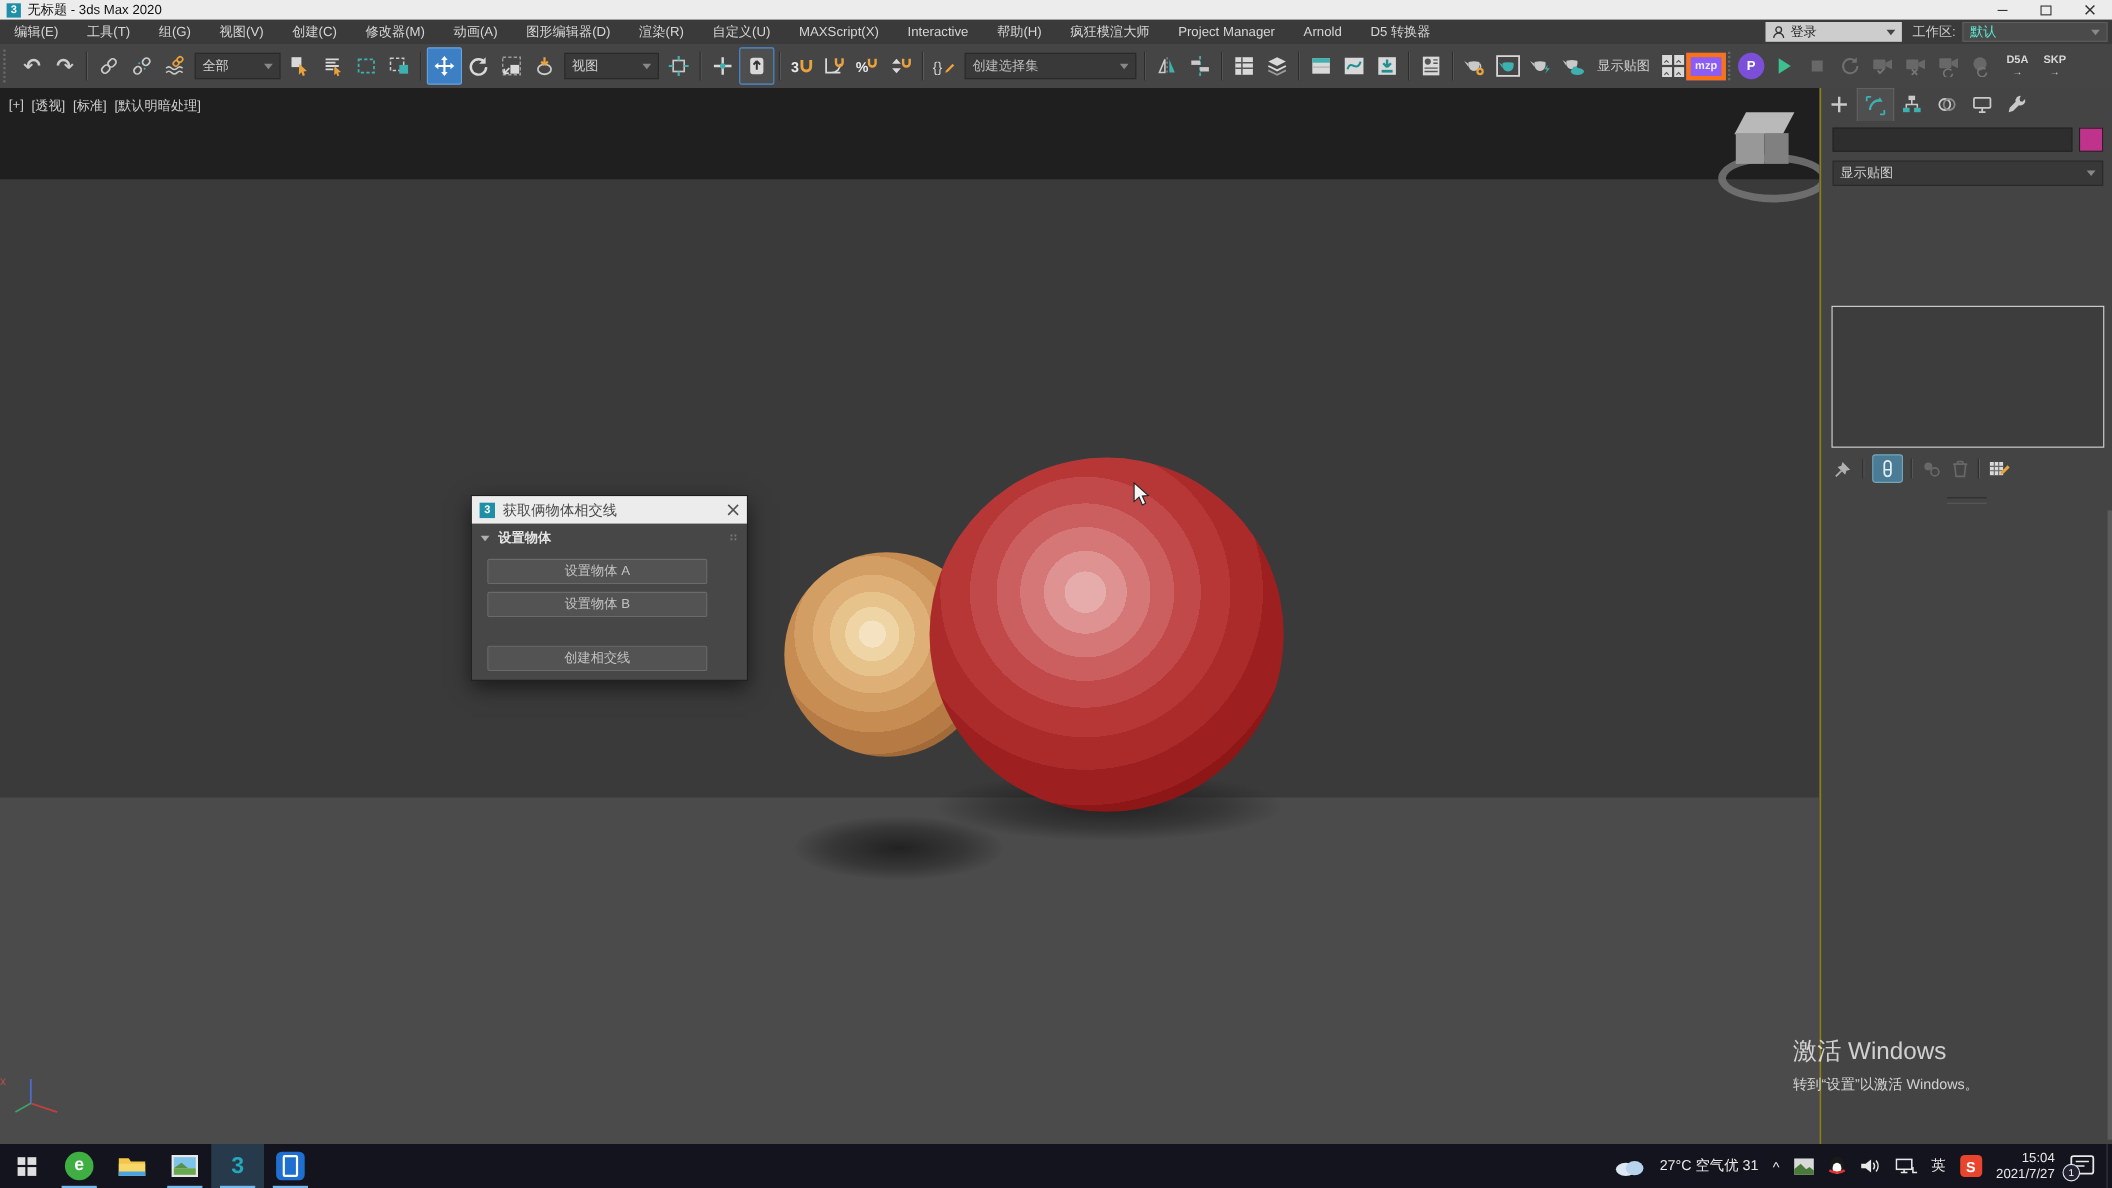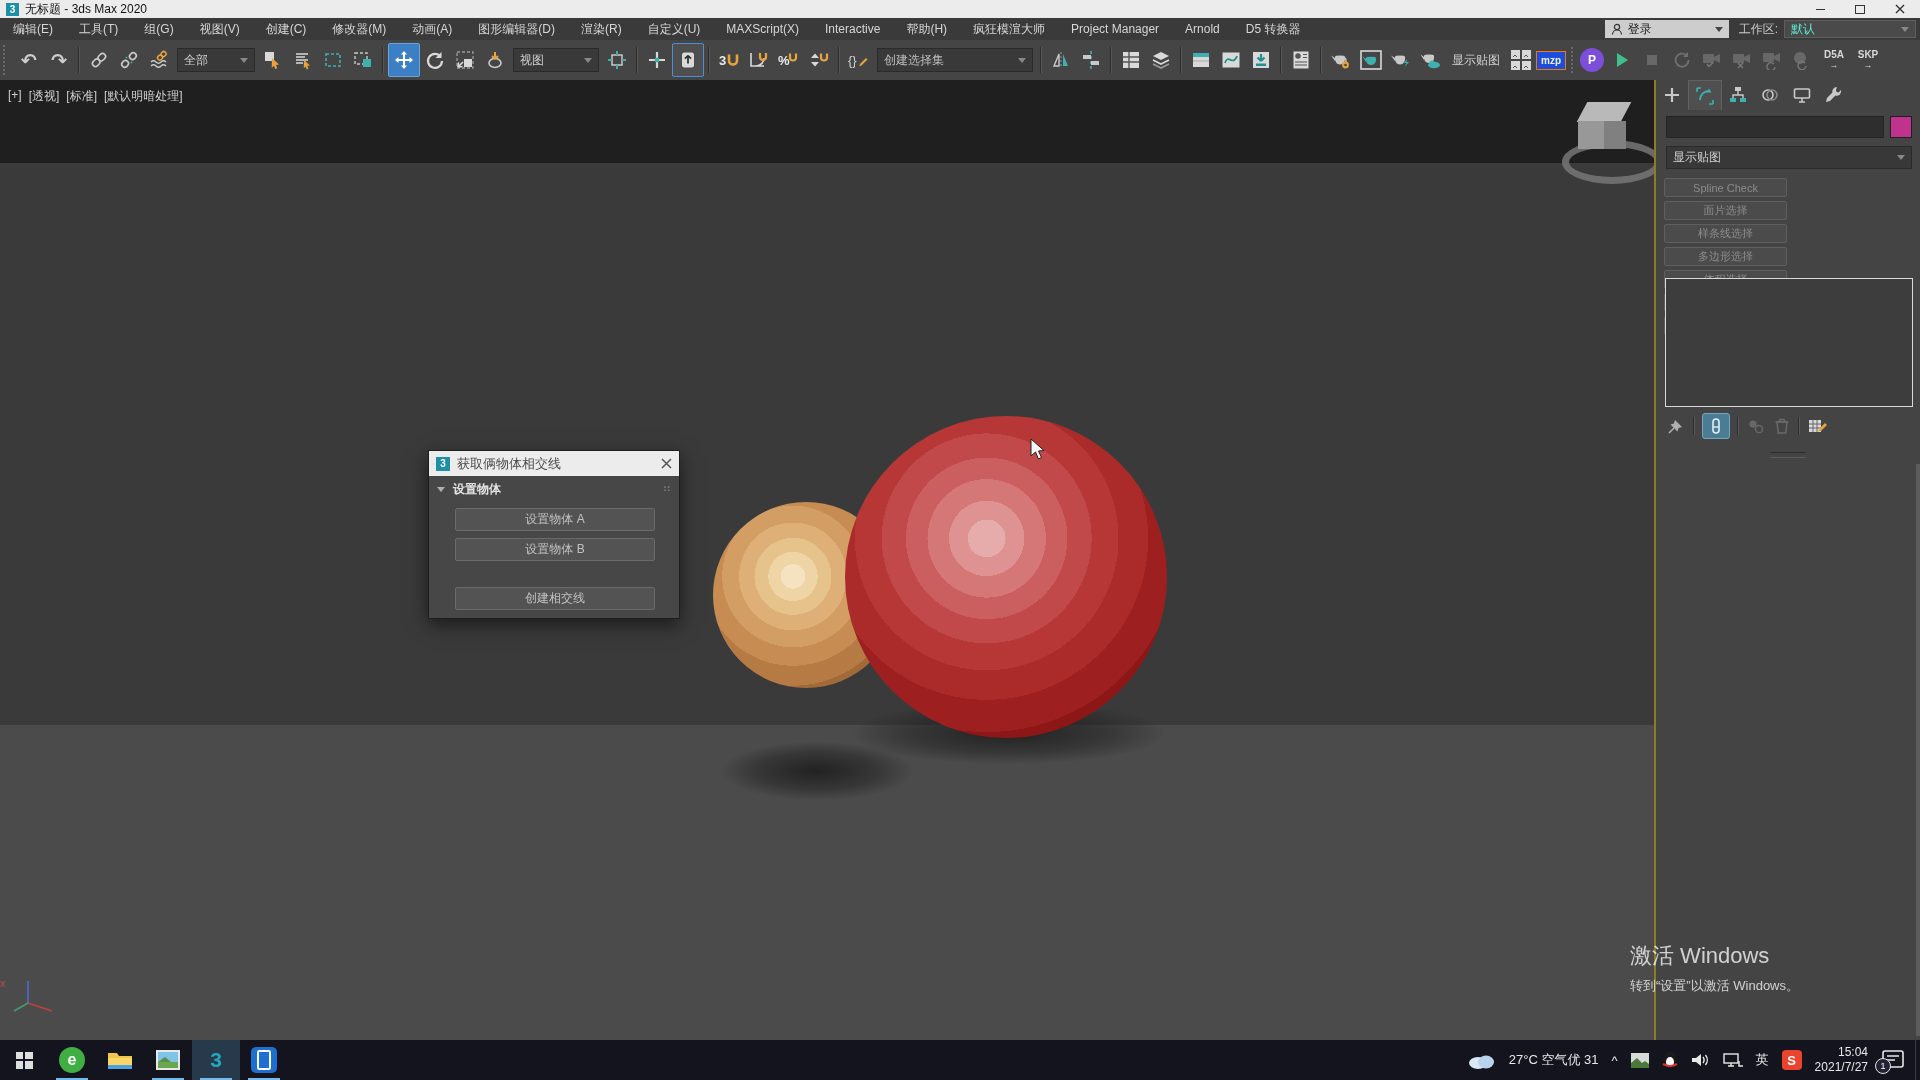--- a/index.html
+++ b/index.html
@@ -80,21 +80,21 @@
   .dialog{position:absolute;left:428px;top:450px;width:250px;height:167px;z-index:50;
           background:#474747;border:1px solid #1e1e1e;box-shadow:0 6px 18px rgba(0,0,0,.55);}
   .dlg-title{height:25px;background:#ececec;display:flex;align-items:center;color:#4a4a4a;font-size:13px;}
   .dlg-badge{width:14px;height:14px;background:#1f8fa8;color:#fff;font-weight:bold;font-size:10px;
              display:flex;align-items:center;justify-content:center;margin:0 7px 0 7px;}
   .dlg-close{margin-left:auto;width:26px;height:25px;display:flex;align-items:center;justify-content:center;}
   .rollout-head{display:flex;align-items:center;color:#e4e4e4;font-weight:bold;height:22px;padding:2px 8px 0 8px;}
   .roll-arrow{width:0;height:0;border-left:4px solid transparent;border-right:4px solid transparent;
               border-top:5px solid #b0b0b0;margin-right:8px;}
   .grip{margin-left:auto;color:#7a7a7a;font-size:9px;letter-spacing:1px;}
-  .dlg-btn{position:absolute;left:26px;width:198px;height:21px;background:#535353;border:1px solid #6a6a6a;
+  .dlg-btn{position:absolute;left:14px;width:198px;height:21px;background:#535353;border:1px solid #6a6a6a;
            border-radius:2px;color:#c2c2c2;display:flex;align-items:center;justify-content:center;}
   
   .cmdpanel{position:absolute;left:1656px;top:80px;width:264px;height:960px;background:#444;}
   .cp-tabs{display:flex;height:30px;align-items:stretch;}
   .cp-tab{width:32px;display:flex;align-items:center;justify-content:center;}
   .cp-tab.active{background:#4f4f4f;border:1px solid #616161;border-bottom:none;}
   .cp-namerow{display:flex;align-items:center;margin:6px 8px 0 10px;gap:6px;}
   .cp-name{flex:1;height:20px;background:#2e2e2e;border:1px solid #242424;}
   .cp-swatch{width:20px;height:20px;border:1px solid #202020;}
   .cp-modlist{margin:8px 8px 0 10px;height:21px;background:#383838;border:1px solid #2a2a2a;
@@ -434,21 +434,21 @@
     <div class="ti">
       <svg width="22" height="22">
           <rect x="1" y="1" width="9" height="9" fill="#d9d9d9"></rect>
           <rect x="12" y="1" width="9" height="9" fill="#d9d9d9"></rect>
           <rect x="1" y="12" width="9" height="9" fill="#d9d9d9"></rect>
           <rect x="12" y="12" width="9" height="9" fill="#d9d9d9"></rect>
           <path d="M3 8l2-2 2 2M14 8l2-2 2 2M3 19l2-2 2 2M14 19l2-2 2 2" stroke="#555" fill="none"></path>
         </svg>
     </div>
     <div class="ti">
-      <div style="background:#1d4ed8;border:1px solid #f97316;color:#eee;font-size:10px;font-weight:bold;padding:3px 4px;">mzp</div>
+      <div style="background:#8b5cf6;border:4px solid #f97316;color:#eee;font-size:10px;font-weight:bold;padding:3px 4px;">mzp</div>
     </div>
     <div class="tsep dotted"></div>
     <div class="ti">
       <div style="width:24px;height:24px;border-radius:50%;background:#7b4fd8;color:#fff;font-weight:bold;display:flex;align-items:center;justify-content:center;">P</div>
     </div>
     <div class="ti">
       <svg width="20" height="20">
           <path d="M5 3 L16 10 5 17z" fill="#3fbf8f"></path>
         </svg>
     </div>
@@ -605,29 +605,20 @@
     <div class="cp-namerow">
       <div class="cp-name"></div>
       <div class="cp-swatch" style="background:#c0338c"></div>
     </div>
 
     <div class="cp-modlist">
       <span>显示贴图</span>
       <div class="caret-down"></div>
     </div>
 
-    <div class="cp-presets">
-      <div class="cp-preset">Spline Check</div>
-      <div class="cp-preset">面片选择</div>
-      <div class="cp-preset">样条线选择</div>
-      <div class="cp-preset">多边形选择</div>
-      <div class="cp-preset">体积选择</div>
-      <div class="cp-preset">FFD 选择</div>
-      <div class="cp-preset">曲面选择</div>
-    </div>
 
     <div class="cp-stack"></div>
 
     <div class="cp-iconrow">
       <svg width="20" height="20">
           <path d="M3 17 L8 12" stroke="#b0b0b0" stroke-width="1.6"></path>
           <path d="M9 4l7 7-3.5 1-1 3.5-7-7 3.5-1z" fill="#b0b0b0"></path>
         </svg>
       <div class="cp-sep"></div>
       <div class="cp-endresult">

